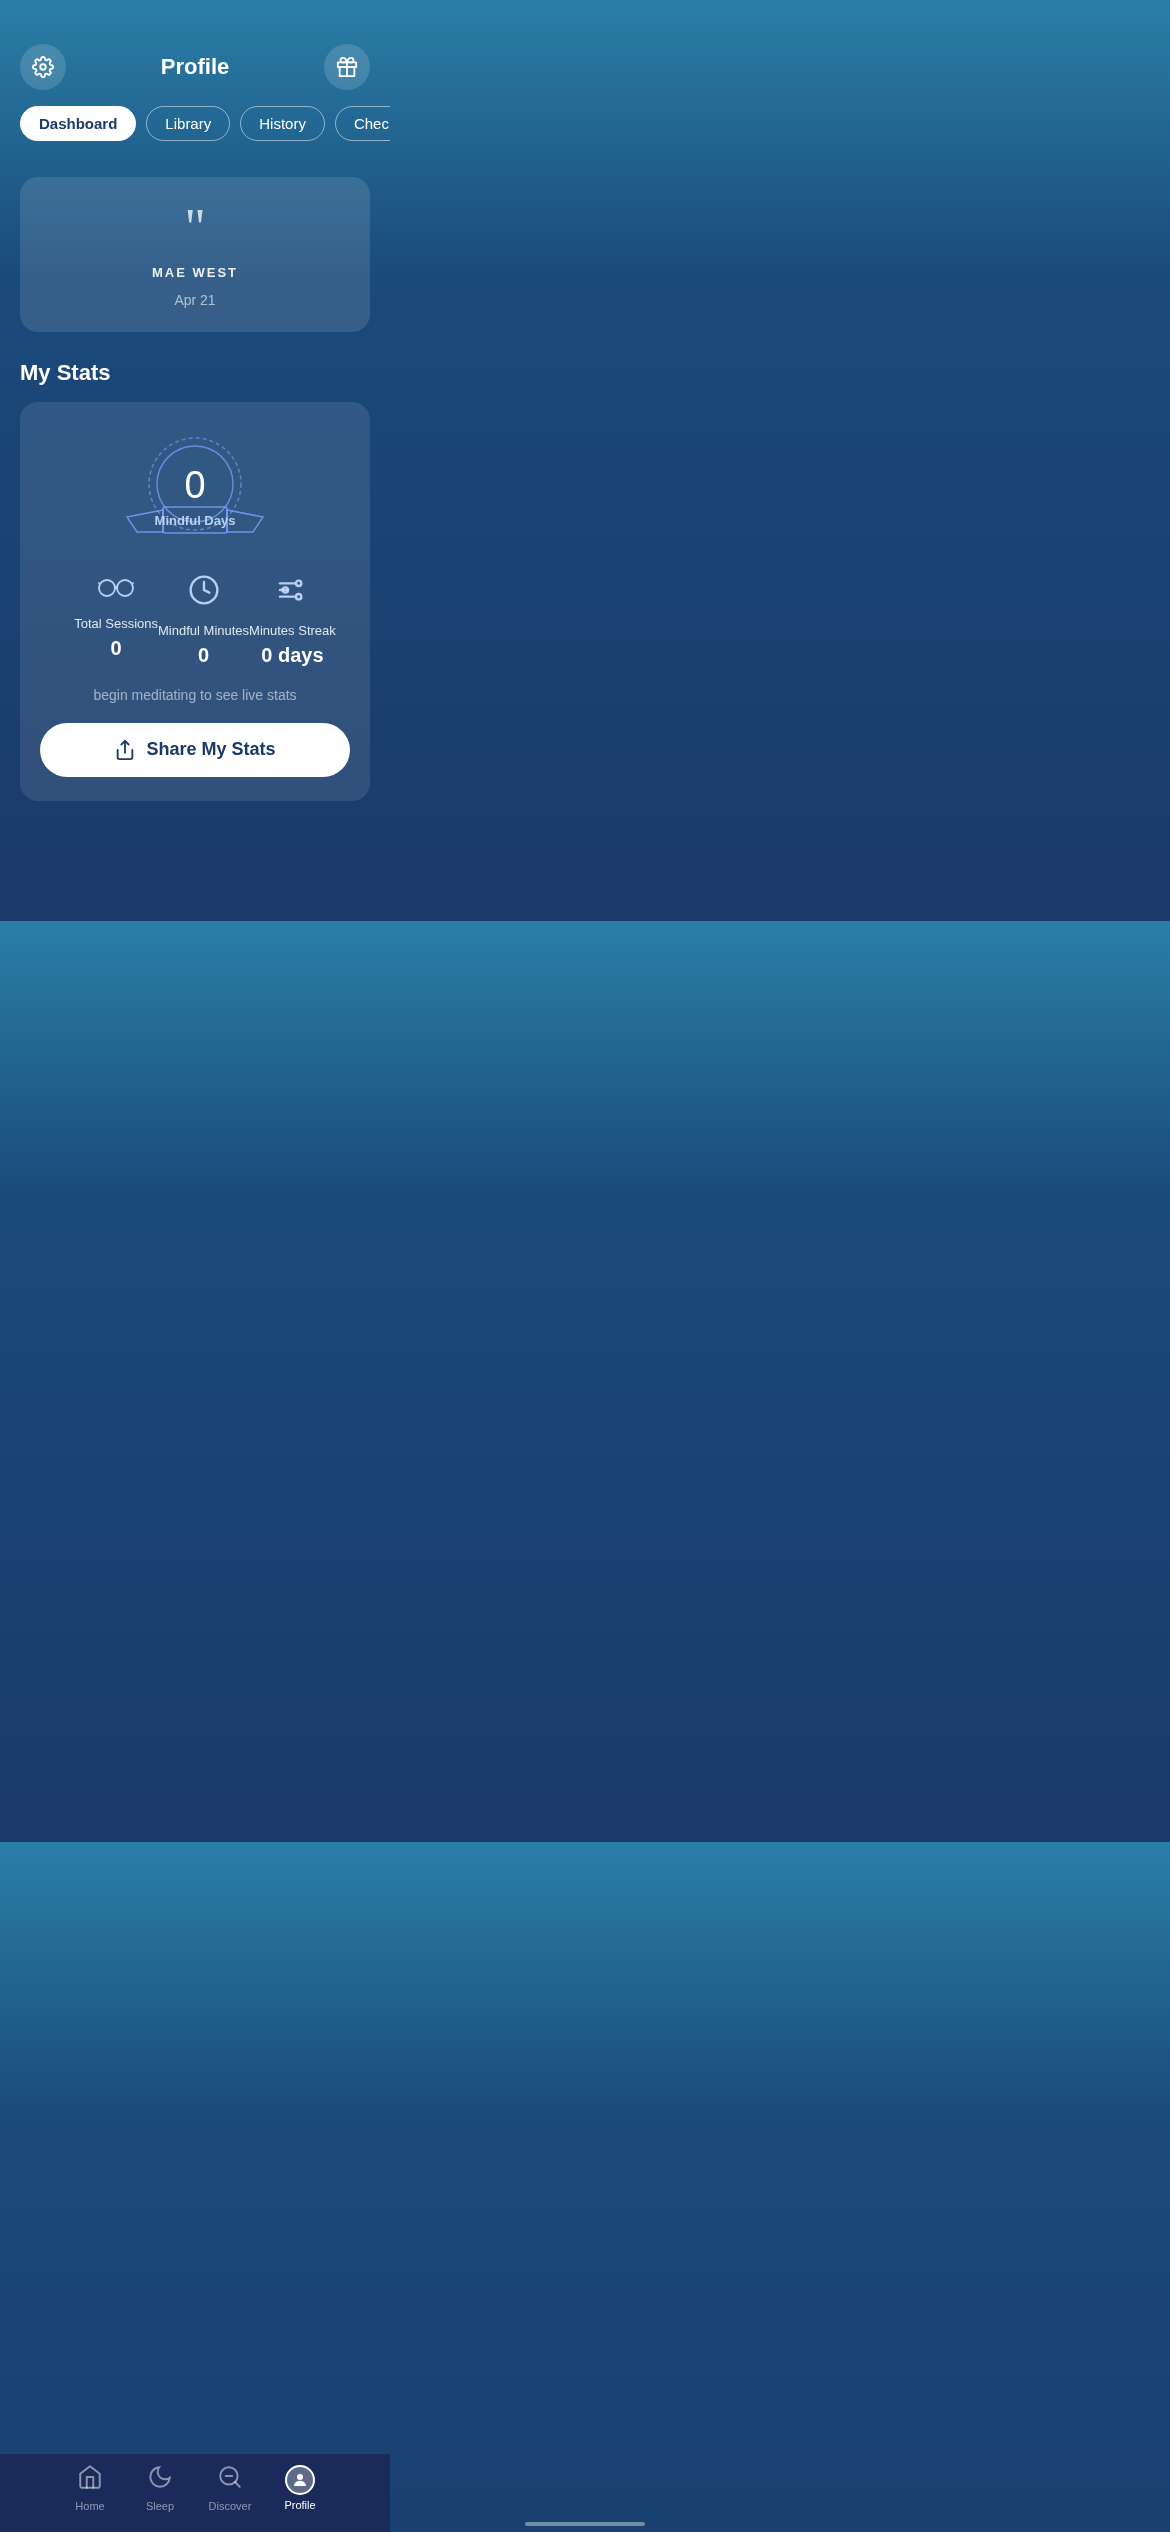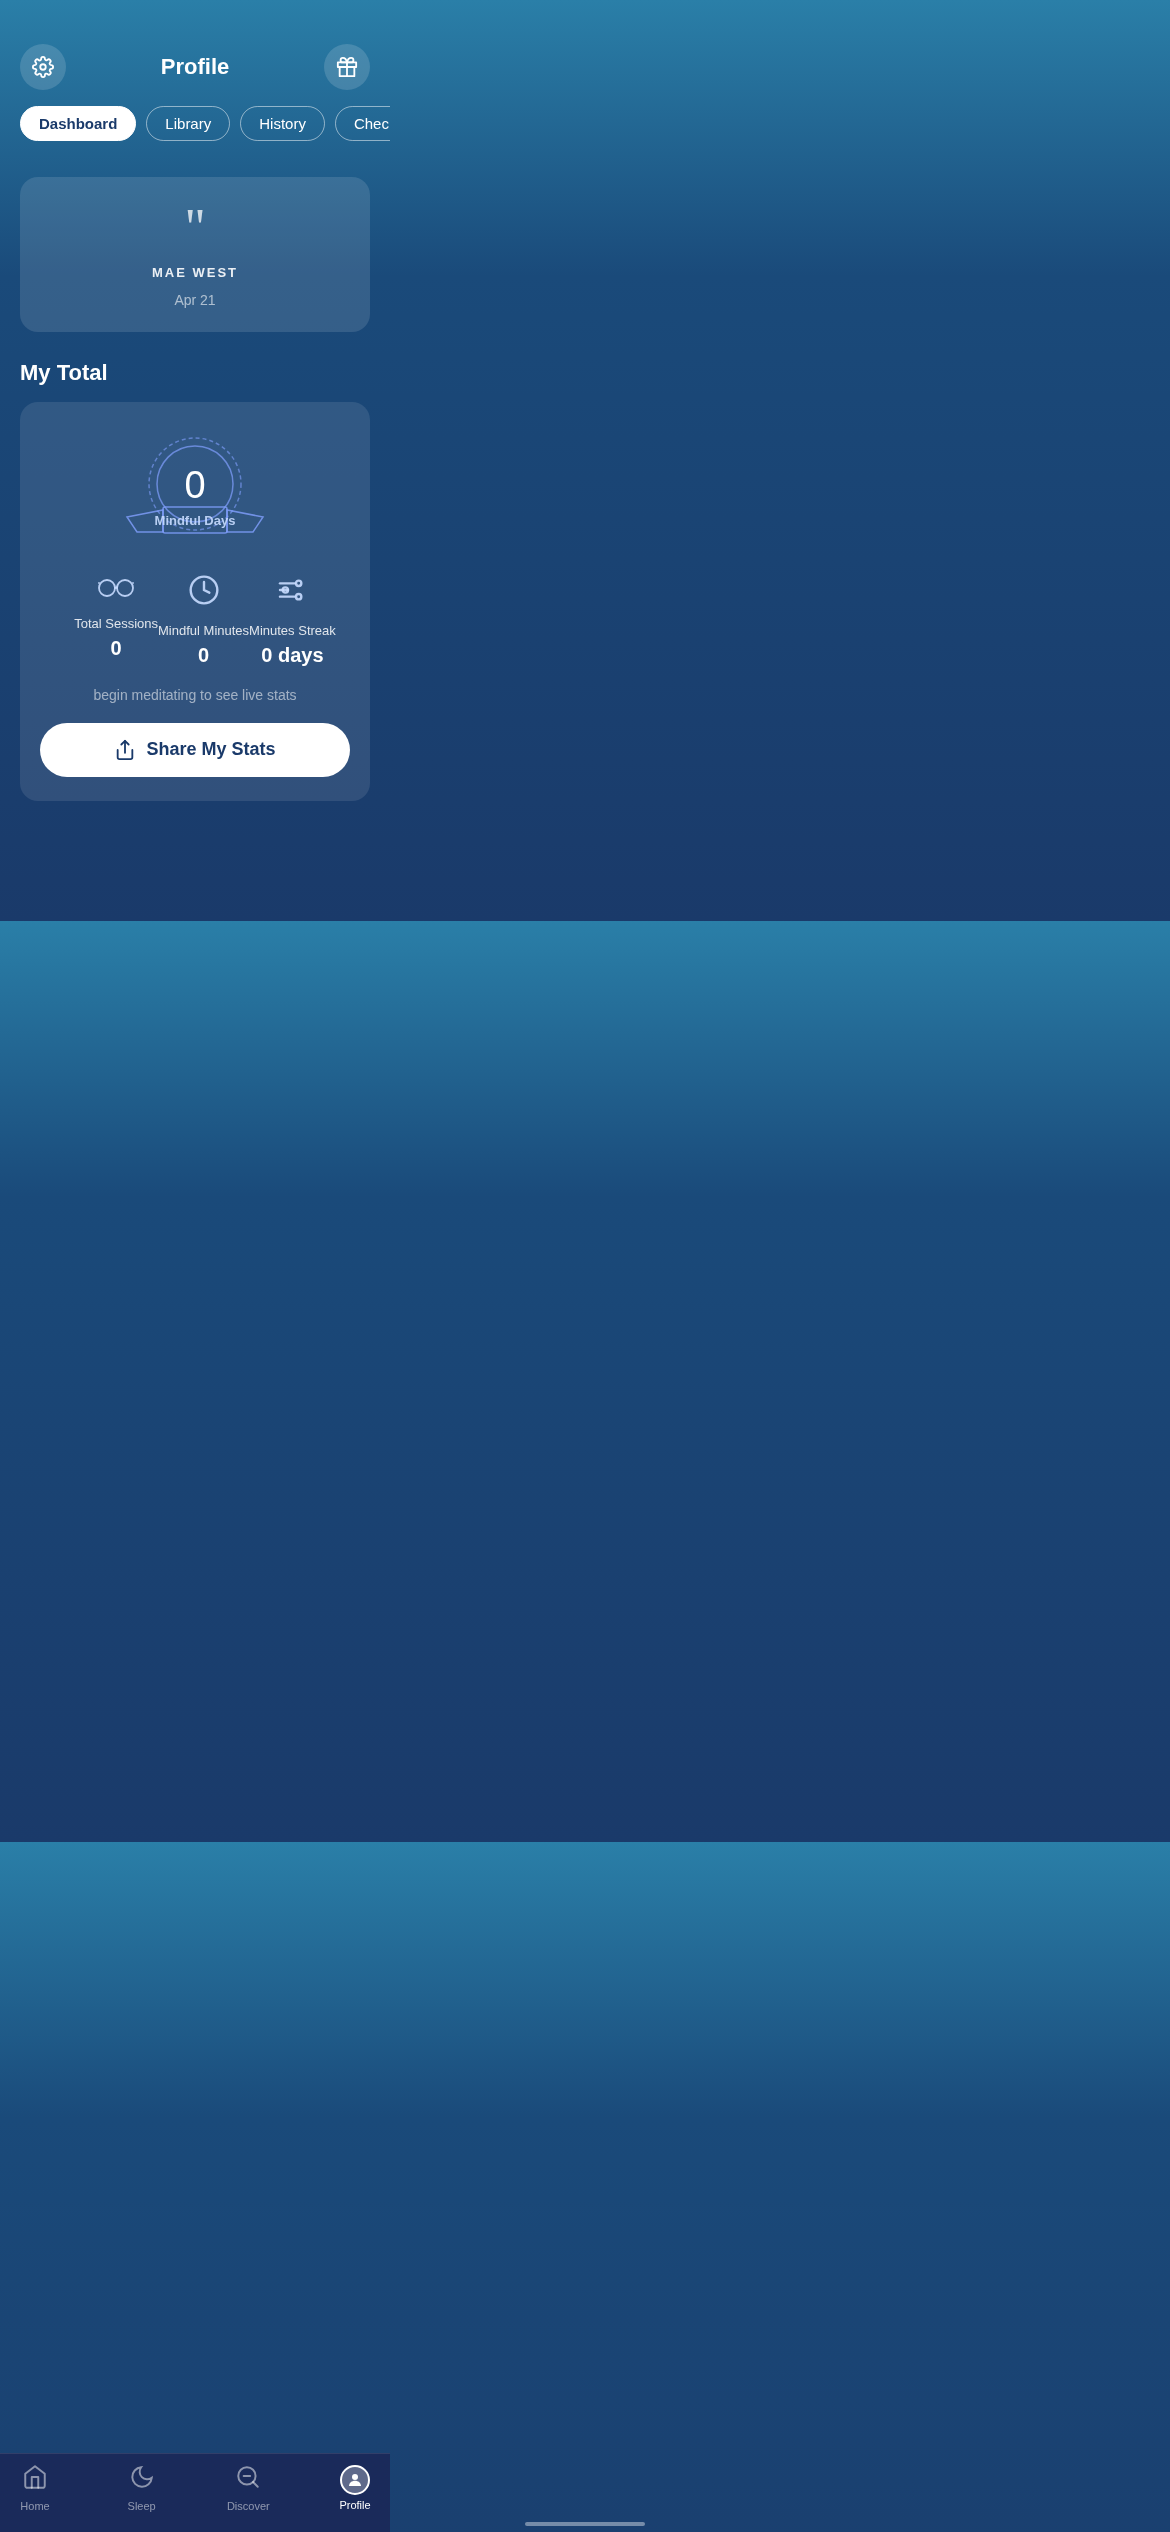--- a/index.html
+++ b/index.html
@@ -190,21 +190,21 @@
     }
 
     .bottom-nav {
       position: fixed;
       bottom: 0;
       left: 0;
       width: 390px;
       background: #1a2a5a;
       border-top: 1px solid rgba(255,255,255,0.1);
       display: flex;
-      justify-content: space-between;
+      justify-content: center;
       align-items: center;
       padding: 10px 0 20px 0;
     }
 
     .nav-item {
       display: flex;
       flex-direction: column;
       align-items: center;
       gap: 4px;
       cursor: pointer;
@@ -285,21 +285,21 @@
     <button class="tab">History</button>
     <button class="tab">Check-Ins</button>
   </div>
 
   <div class="quote-card">
     <div class="quote-mark" style="font-size:52px; color:rgba(255,255,255,0.75); line-height:0.8; margin-bottom:16px;">"</div>
     <div class="quote-author">MAE WEST</div>
     <div class="quote-date">Apr 21</div>
   </div>
 
-  <div class="section-title">My Total</div>
+  <div class="section-title">My Stats</div>
 
   <div class="stats-card">
 
     <div class="mindful-days-badge">
 
       <svg width="160" height="110" viewBox="0 0 160 110">
 
         <g transform="translate(80,52)">
 
           <circle cx="0" cy="0" r="46" fill="none" stroke="rgba(130,160,255,0.6)" stroke-width="1.5" stroke-dasharray="4 3"></circle>

